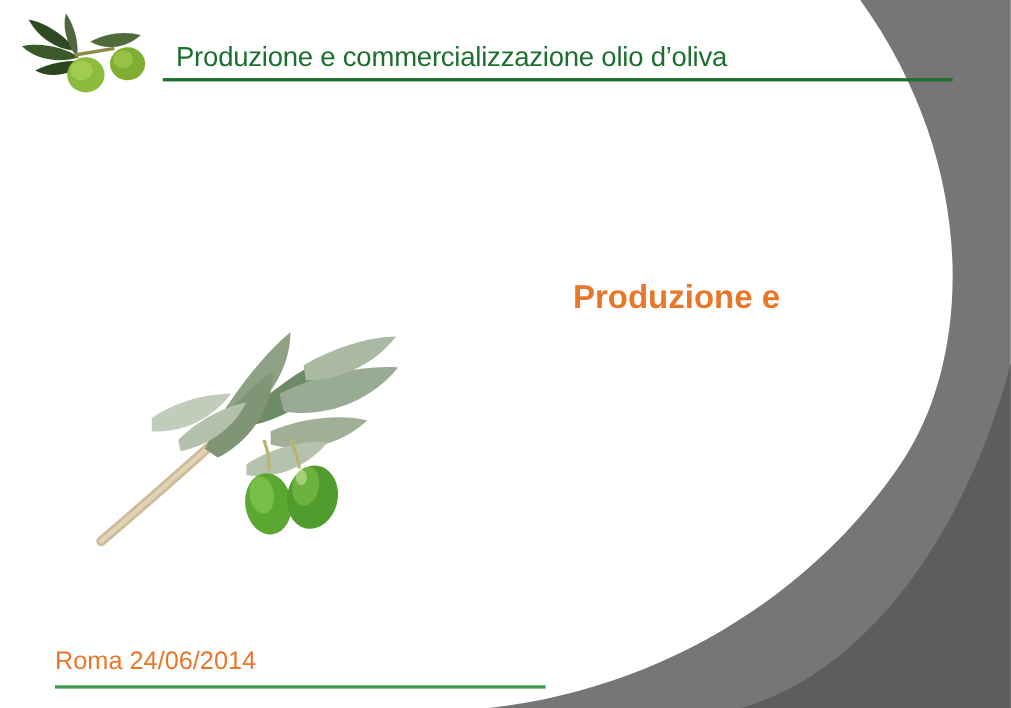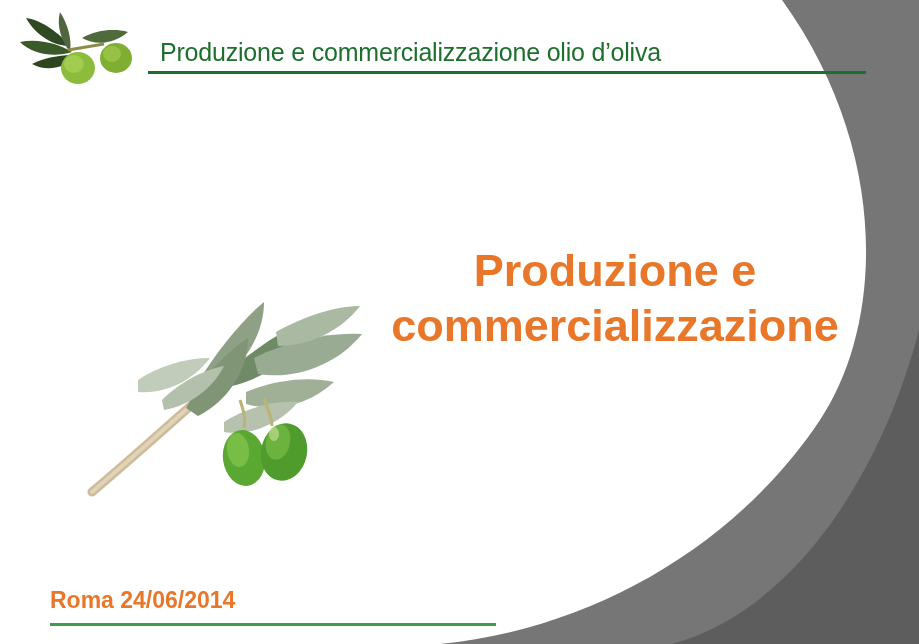--- a/index.html
+++ b/index.html
@@ -59,21 +59,21 @@
 
   
   .main-title {
     position: absolute;
     left: 330px;
     top: 243px;
     width: 570px;
     z-index: 4;
     text-align: center;
     color: #e8772a;
-    font-size: 45px;
+    font-size: 30px;
     line-height: 55px;
     font-weight: bold;
     font-family: "Liberation Sans", sans-serif;
     text-shadow: 1px 1px 1px rgba(255,255,255,0.75);
   }
   .main-title .tl {
     display: block;
     white-space: nowrap;
   }
 
@@ -88,21 +88,21 @@
   }
 
   
   .footer-text {
     position: absolute;
     left: 50px;
     top: 587px;
     z-index: 4;
     color: #e8772a;
     font-size: 23px;
-    font-weight: bold;
+    font-weight: normal;
     white-space: nowrap;
     font-family: "Liberation Sans", sans-serif;
     text-shadow: 1px 1px 1px rgba(255,255,255,0.7);
   }
   .footer-rule {
     position: absolute;
     left: 50px;
     top: 623px;
     width: 446px;
     height: 3px;
@@ -168,19 +168,18 @@
 
     <ellipse cx="166" cy="196" rx="21" ry="28" fill="#5aa832" transform="rotate(-8 166 196)"></ellipse>
     <ellipse cx="160" cy="188" rx="11" ry="17" fill="#84c64f" opacity="0.7" transform="rotate(-8 160 188)"></ellipse>
     <ellipse cx="206" cy="190" rx="23" ry="29" fill="#4f9c2c" transform="rotate(12 206 190)"></ellipse>
     <ellipse cx="200" cy="180" rx="12" ry="18" fill="#7cbf48" opacity="0.65" transform="rotate(12 200 180)"></ellipse>
     <ellipse cx="196" cy="172" rx="5" ry="7" fill="#cbe39f" opacity="0.6"></ellipse>
   </svg>
 
   <div class="main-title">
     <span class="tl">Produzione e</span>
-    <span class="tl">commercializzazione</span>
   </div>
 
   <div class="footer-text">Roma 24/06/2014</div>
   <div class="footer-rule"></div>
 
 </div>
 
 </body></html>

